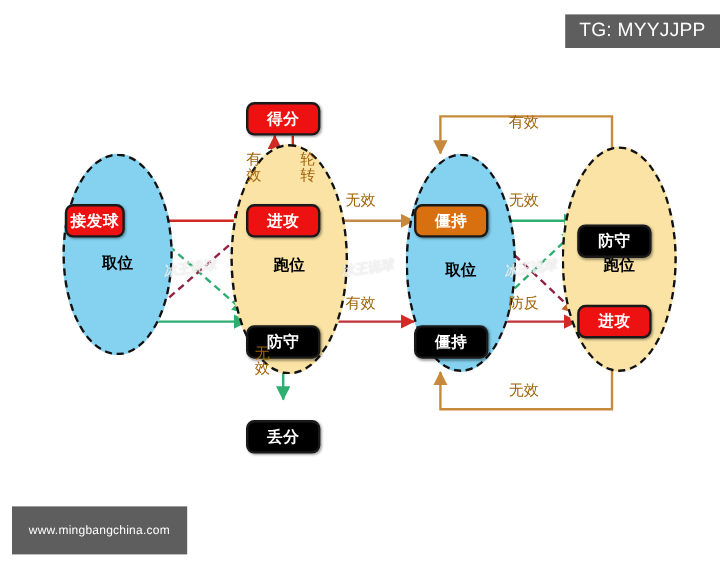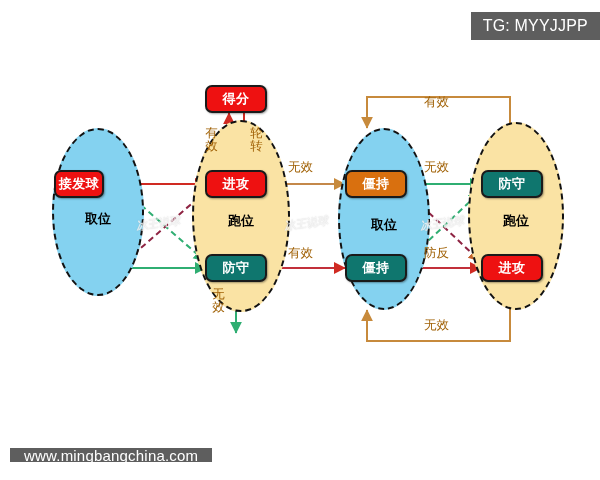--- a/index.html
+++ b/index.html
@@ -25,23 +25,23 @@
     align-items: center;
   }
   #tg-chip {
     top: 12px; right: 0;
     height: 28px;
     padding: 0 12px;
     font-size: 16px;
   }
   #site-chip {
     left: 10px; bottom: 18px;
-    height: 14px;
+    height: 40px;
     padding: 0 14px;
-    font-size: 15px;
+    font-size: 10px;
   }
 
   
   #stage {
     position: absolute;
     left: 0; top: 0;
     width: 600px; height: 480px;
   }
   #edges { position: absolute; left:0; top:0; width:600px; height:480px; }
 
@@ -74,21 +74,21 @@
     border: 2px solid #1a1a1a;
     color: #ffffff;
     font-weight: bold;
     font-size: 13px;
     font-family: "DejaVu Sans", sans-serif;
     letter-spacing: .5px;
     box-shadow: 1px 1px 2px rgba(0,0,0,.35);
     white-space: nowrap;
   }
   .node.red    { background: #ee1111; }
-  .node.green  { background: #0f766e; }
+  .node.green  { background: #000000; margin-top: 17px; }
   .node.orange { background: #d9700f; }
 
   
   .elabel {
     position: absolute;
     font-size: 12.5px;
     color: #a16207;
     font-family: "DejaVu Sans", sans-serif;
     white-space: nowrap;
     line-height: 1.05;
@@ -198,20 +198,23 @@
   </div>
 
   <div class="zone yellow" style="left:468px; top:122px; width:96px; height:188px;">
     <div class="zone-label" style="top:88px;">跑位</div>
   </div>
 
   <div class="node red" style="left:205px; top:85px; width:62px; height:28px;">
     <span>得分</span>
   </div>
 
+  <div class="node green" style="left:205px; top:333px; width:62px; height:28px;">
+    <span>丢分</span>
+  </div>
 
   <div class="node red" style="left:54px; top:170px; width:50px; height:28px;">
     <span>接发球</span>
   </div>
 
 
   <div class="node red" style="left:205px; top:170px; width:62px; height:28px;">
     <span>进攻</span>
   </div>
 

